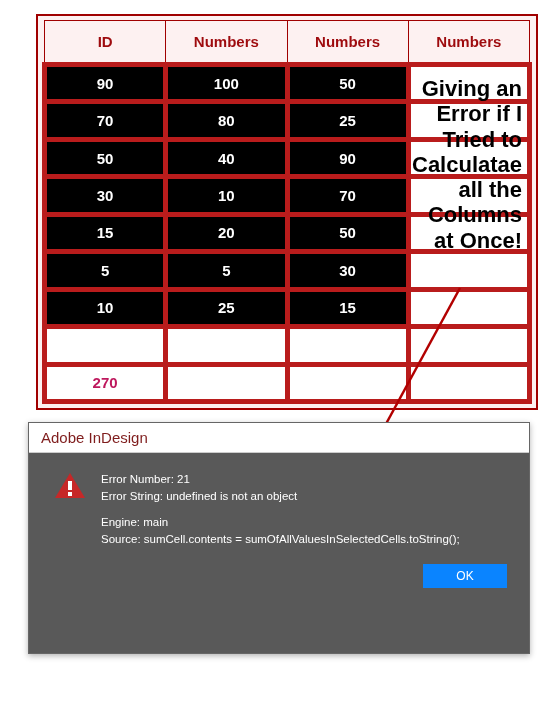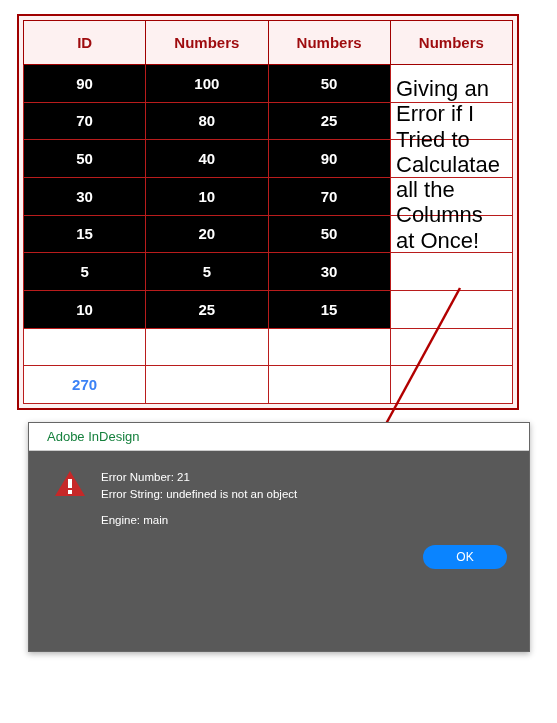--- a/index.html
+++ b/index.html
@@ -6,21 +6,21 @@
   body {
     width: 557px;
     height: 723px;
     background: #fff;
     font-family: Arial, Helvetica, sans-serif;
     position: relative;
     overflow: hidden;
   }
   .table-wrap {
     position: absolute;
-    left: 17px;
+    left: 36px;
     top: 14px;
     width: 502px;
     height: 396px;
     border: 2px solid #a00000;
     background: #fdf1f1;
     padding: 4px;
   }
   .table-wrap table {
     border-collapse: collapse;
     width: 100%;
@@ -29,61 +29,61 @@
   }
   .table-wrap th {
     background: #fdf1f1;
     color: #9e0b0e;
     font-weight: bold;
     border: 1px solid #a00000;
     font-size: 15px;
     height: 44px;
   }
   .table-wrap td {
-    border: 1px solid #b91c1c;
+    border: 5px solid #b91c1c;
     text-align: center;
     font-weight: bold;
     font-size: 15px;
     height: 34px;
   }
   .black { background: #000; color: #fff; }
-  .white { background: #fff; color: #3b82f6; }
+  .white { background: #fff; color: #be185d; }
   .overlay-text {
     position: absolute;
-    left: 396px;
+    left: 412px;
     top: 76px;
     width: 110px;
     font-family: Arial, sans-serif;
     font-size: 22px;
-    font-weight: normal;
+    font-weight: bold;
     color: #000;
-    text-align: left;
+    text-align: right;
     line-height: 1.15;
     pointer-events: none;
   }
   .arrow-svg {
     position: absolute;
     left: 0; top: 0;
     width: 557px; height: 723px;
     pointer-events: none;
   }
   .dialog {
     position: absolute;
     left: 28px;
     top: 422px;
     width: 502px;
     border: 1px solid #666;
     background: #fff;
     box-shadow: 0 2px 6px rgba(0,0,0,.3);
   }
   .dialog-title {
-    font-size: 13px;
-    color: #15803d;
+    font-size: 15px;
+    color: #7f1d1d;
     background: #fff;
-    padding: 6px 18px;
+    padding: 6px 12px;
     border-bottom: 1px solid #ccc;
   }
   .dialog-body {
     background: #595959;
     color: #fff;
     padding: 18px 14px 12px 14px;
     font-size: 11.5px;
     line-height: 1.45;
     position: relative;
     min-height: 200px;
@@ -98,21 +98,21 @@
     word-wrap: break-word;
   }
   .err-content .hdr { margin-bottom: 10px; }
   .err-content .grp { margin-bottom: 10px; }
   .err-content div { font-size: 11.5px; }
   .ok-btn {
     display: block;
     margin: 16px 8px 4px auto;
     width: 84px;
     height: 24px;
-    border-radius: 12px;
+    border-radius: 0;
     background: #0a84ff;
     color: #fff;
     border: none;
     font-size: 12px;
     text-align: center;
     line-height: 24px;
     cursor: pointer;
   }
 </style>
 </head>
@@ -206,17 +206,18 @@
       <rect x="15" y="10" width="4" height="9" fill="#fff"></rect>
       <rect x="15" y="21" width="4" height="4" fill="#fff"></rect>
     </svg>
     <div class="err-content">
       <div class="grp">
         <div><span>Error Number: </span><span>21</span></div>
         <div><span>Error String: </span><span>undefined is not an object</span></div>
       </div>
       <div class="grp">
         <div><span>Engine: </span><span>main</span></div>
+        <div><span>Source:  </span><span>sumCell.contents = sumOfAllValuesInSelectedCells.toString();</span></div>
       </div>
     </div>
     <button class="ok-btn">OK</button>
   </div>
 </div>
 
 </body></html>

